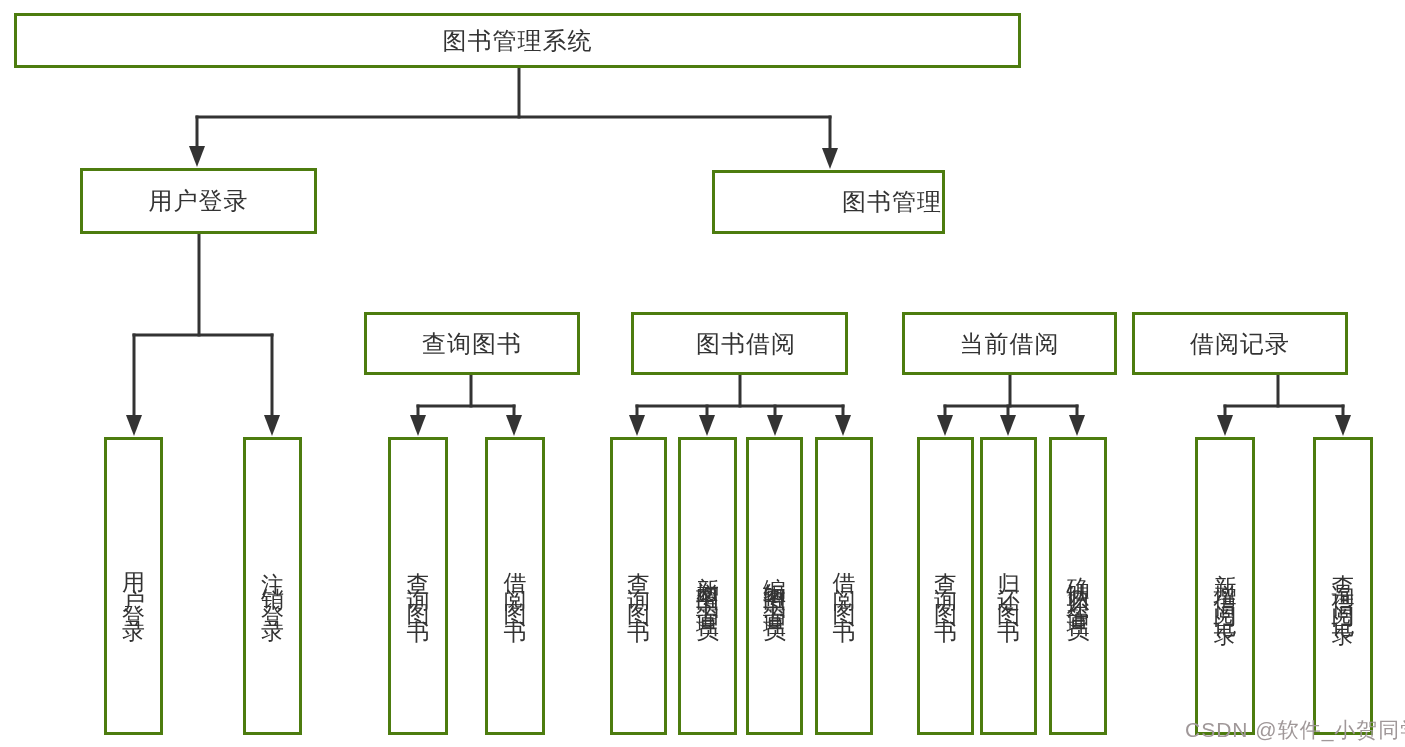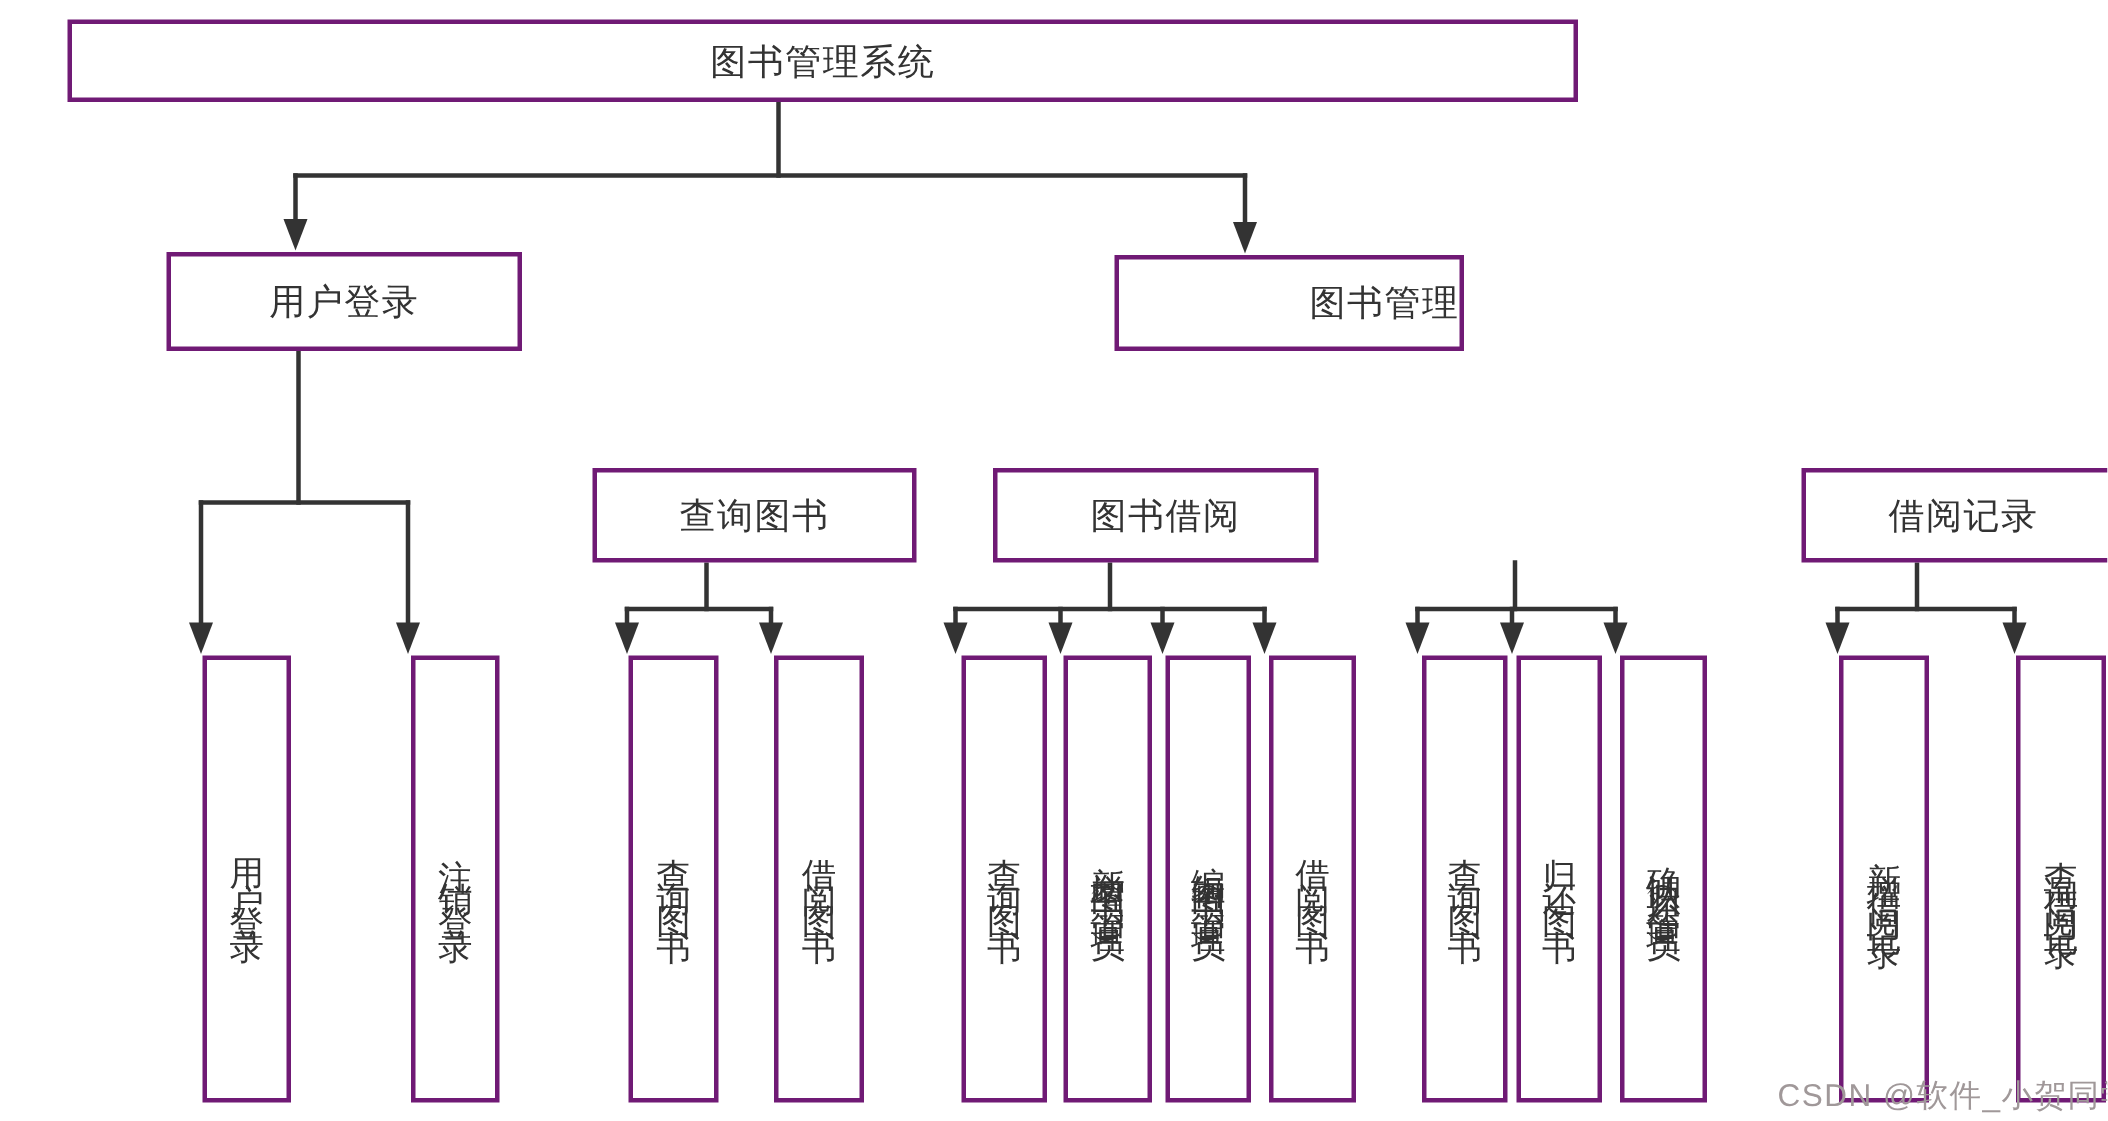--- a/index.html
+++ b/index.html
@@ -7,28 +7,27 @@
     position:relative;
     width:1405px;height:747px;
     background:#ffffff;
     font-family:"Liberation Sans","DejaVu Sans",sans-serif;
     overflow:hidden;
   }
   .connectors{position:absolute;left:0;top:0;z-index:0;}
   .node{
     position:absolute;
     box-sizing:border-box;
-    border:3px solid #701a75;
+    border:3px solid #4d7c0f;
     background:#ffffff;
     display:flex;
     align-items:center;
     justify-content:center;
     color:#333333;
     z-index:1;
-    margin-left:31px;
   }
   .hbox{font-size:24px;letter-spacing:1px;}
   .vbox{z-index:1;}
   .vtext{
     writing-mode:vertical-rl;
     text-orientation:mixed;
     font-size:23px;
     color:#333333;
     line-height:1;
     white-space:nowrap;
@@ -106,21 +105,24 @@
   <div class="node hbox" style="left:712px;top:170px;width:233px;height:64px;justify-content:flex-end;">
     <span>图书管理</span>
   </div>
 
   <div class="node hbox" style="left:364px;top:312px;width:216px;height:63px;">
     <span>查询图书</span>
   </div>
   <div class="node hbox" style="left:631px;top:312px;width:217px;height:63px;padding-left:13px;">
     <span>图书借阅</span>
   </div>
-  <div class="node hbox" style="left:1170px;top:312px;width:216px;height:63px;">
+  <div class="node hbox" style="left:902px;top:312px;width:215px;height:63px;">
+    <span>当前借阅</span>
+  </div>
+  <div class="node hbox" style="left:1132px;top:312px;width:216px;height:63px;">
     <span>借阅记录</span>
   </div>
 
   <div class="node vbox ls4" style="left:104px;top:437px;width:59px;height:298px;">
     <span class="vtext">用户登录</span>
   </div>
   <div class="node vbox ls4" style="left:243px;top:437px;width:59px;height:298px;">
     <span class="vtext">注销登录</span>
   </div>
 

